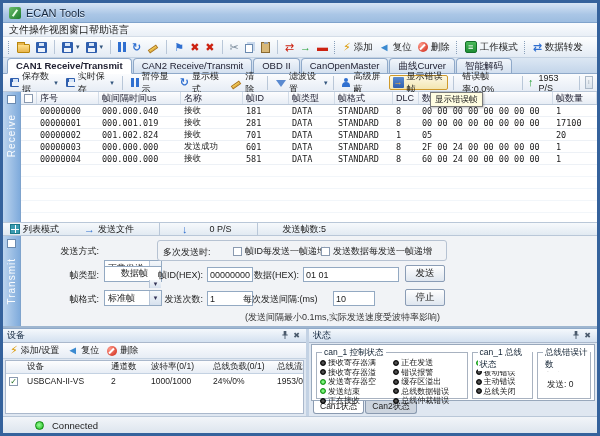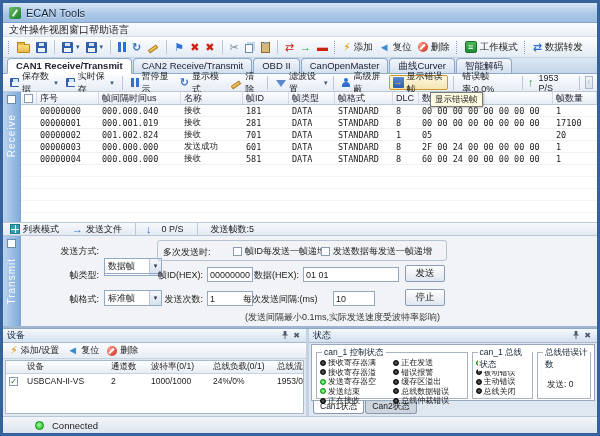--- a/index.html
+++ b/index.html
@@ -81,21 +81,21 @@
   .trow.head .tc{border-right:1px solid #d2dce8;height:100%;display:flex;align-items:center;}
   .trow.body{border-bottom:1px solid #edf1f6;font-family:"DejaVu Sans Mono","Liberation Mono",monospace;font-size:8.5px;}
   .tc{padding-left:3px;overflow:hidden;white-space:nowrap;flex:0 0 auto;}
   .c-chk{width:16px;}.c-seq{width:62px;}.c-int{width:82px;}.c-name{width:62px;}
   .c-id{width:46px;}.c-type{width:46px;}.c-fmt{width:58px;}.c-dlc{width:26px;}
   .c-data{width:134px;}.c-cnt{flex:1 1 auto;}
   .tbl-filler{flex:1;background:repeating-linear-gradient(180deg,#fff 0 11px,#f2f6fa 11px 12px);}
   .cb{width:9px;height:9px;background:#fff;border:1px solid #8a9ab0;font-size:8px;line-height:8px;text-align:center;color:#1b6b1b;display:inline-block;}
   
   .rx-footer{height:14px;background:linear-gradient(#f6f9fc,#e2eaf2);border-top:1px solid #b9c7d8;border-bottom:1px solid #b9c7d8;
-    display:flex;align-items:center;padding:0 4px;gap:7px;font-size:9px;flex:0 0 auto;}
+    display:flex;align-items:center;padding:0 4px;gap:19px;font-size:9px;flex:0 0 auto;}
   
   .tx-area{height:92px;display:flex;flex:0 0 auto;background:#f1f3f6;border-bottom:2px solid #9fb6d0;}
   .tx-panel{flex:1;position:relative;font-size:9px;}
   .tx-label{position:absolute;text-align:right;}
   .combo{position:absolute;height:16px;width:58px;background:#fff;border:1px solid #93a9c2;display:flex;align-items:center;padding-left:3px;}
   .combo .arrow{margin-left:auto;width:12px;height:100%;background:linear-gradient(#f5f8fb,#d7e1ee);border-left:1px solid #b8c6d8;font-size:7px;display:flex;align-items:center;justify-content:center;color:#335;}
   .tin{position:absolute;height:15px;background:#fff;border:1px solid #93a9c2;padding:0 2px;display:flex;align-items:center;font-size:9px;}
   .pbtn{position:absolute;width:40px;height:17px;background:linear-gradient(#fefefe,#dfe6ef);border:1px solid #8a9cb5;border-radius:2px;font-size:9.5px;display:flex;align-items:center;justify-content:center;}
   .multi-box{position:absolute;left:136px;top:4px;width:290px;height:21px;border:1px solid #b6c2d2;border-radius:3px;}
   .tx-note{position:absolute;left:224px;top:75px;color:#333;}
@@ -405,21 +405,21 @@
       <span class="v-box"></span>
       <span class="v-label">Transmit</span>
     </div>
     <div class="tx-panel">
       <span class="tx-label" style="left:20px;top:9px;width:58px;">发送方式:</span>
       <span class="combo" style="left:83px;top:24px;">
           <span>正常发送</span>
           <span class="arrow">▾</span>
         </span>
       <span class="tx-label" style="left:20px;top:33px;width:58px;">帧类型:</span>
-      <span class="combo" style="left:83px;top:22px;">
+      <span class="combo" style="left:83px;top:30px;flex-direction:column;">
           <span>数据帧</span>
           <span class="arrow">▾</span>
         </span>
       <span class="tx-label" style="left:20px;top:57px;width:58px;">帧格式:</span>
       <span class="combo" style="left:83px;top:54px;">
           <span>标准帧</span>
           <span class="arrow">▾</span>
         </span>
 
       <span class="multi-box"></span>

